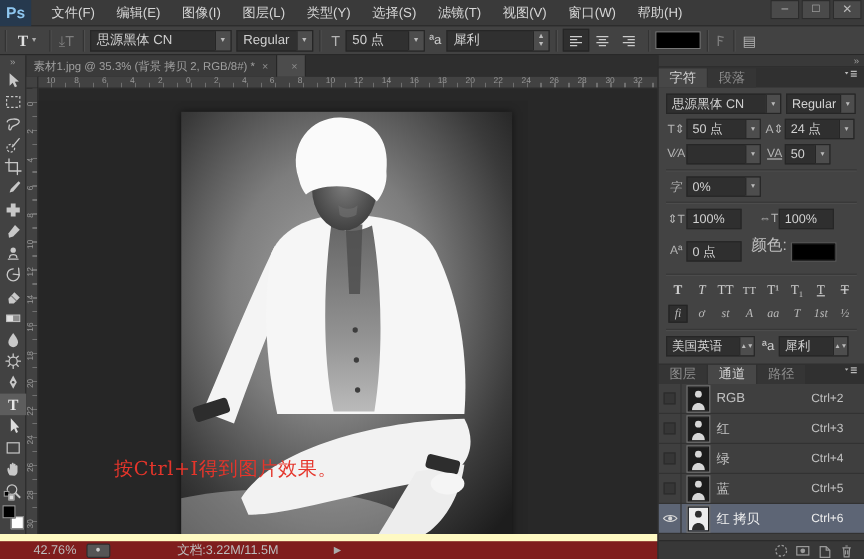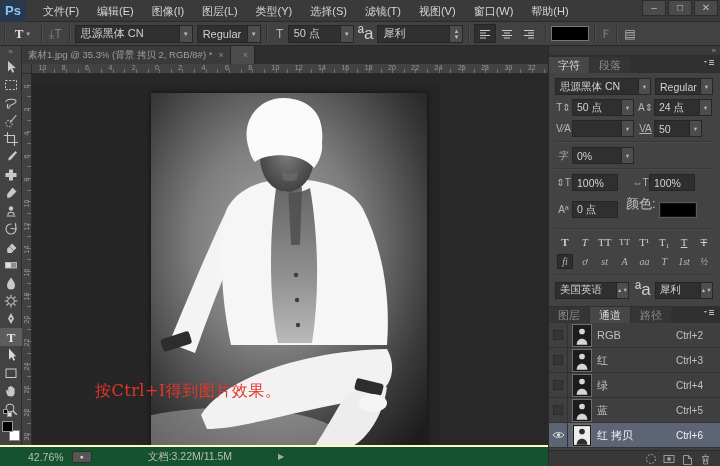--- a/index.html
+++ b/index.html
@@ -25,21 +25,21 @@
   .sep { width:1px; height:18px; background:#333; margin:0 5px; box-shadow:1px 0 0 #4e4e4e; }
   .optool { width:26px; height:19px; display:flex; align-items:center; justify-content:center;
     color:#e0e0e0; font-weight:bold; font-size:13px; font-family:"Liberation Serif",serif; }
   .optool .dd { font-size:6px; color:#aaa; margin-left:2px; font-family:"Liberation Sans",sans-serif;}
   .grayicon { color:#7e7e7e; font-size:12px; padding:0 2px; }
   .select { height:18px; background:#303030; border:1px solid #262626; display:flex;
     align-items:center; color:#d0d0d0; font-size:11px; }
   .select .val { flex:1; padding:0 5px; white-space:nowrap; overflow:hidden; }
   .select .arrowbox { width:13px; height:16px; background:#4d4d4d; border-left:1px solid #262626;
     display:flex; align-items:center; justify-content:center; color:#bbb; font-size:6px; flex:none;}
-  .aabadge { color:#cfcfcf; font-size:17px; margin:0 4px; }
+  .aabadge { color:#cfcfcf; font-size:11px; margin:0 4px; }
   .alignbtn { width:22px; height:19px; display:flex; align-items:center; justify-content:center; }
   .alignbtn.active { background:#2f2f2f; border:1px solid #262626; }
   .swatch { width:38px; height:15px; background:#000; border:1px solid #777; }
   
   .tabbar { position:absolute; left:22px; top:46px; width:526px; height:18px; background:#2e2e2e;
     display:flex; }
   .doctab { height:18px; padding:0 6px; display:flex; align-items:center; font-size:9.5px;
     color:#9f9f9f; background:#3a3a3a; border-right:1px solid #262626; white-space:nowrap; }
   .doctab.active { background:#4c4c4c; color:#e2e2e2; }
   .doctab .close { margin-left:6px; color:#8a8a8a; font-size:9px; }
@@ -68,22 +68,22 @@
     background-size:4px 100%; background-position:100% 0; background-repeat:no-repeat; }
   .vnum { position:absolute; left:-1px; width:10px; text-align:center; font-size:7px; color:#9a9a9a;
     transform:rotate(-90deg); }
   .rcorner { position:absolute; left:22px; top:64px; width:10px; height:10px; background:#424242;
     border-right:1px solid #2a2a2a; border-bottom:1px solid #2a2a2a; }
   .viewport { position:absolute; left:32px; top:84px; width:408px; height:371px; background:#262626; overflow:hidden; }
   .canvasimg { position:absolute; left:119px; top:9px; width:276px; height:355px; box-shadow:0 0 6px rgba(0,0,0,.6); }
   .annotation { position:absolute; left:63px; top:297px; font-family:"DejaVu Serif","Liberation Serif",serif;
     font-size:16px; letter-spacing:0.5px; white-space:nowrap; }
   
-  .statusbar { position:absolute; left:0; top:445px; width:548px; height:21px; background:#14532d;
-    border-top:2px solid #fef9c3; display:flex; align-items:center; color:#bdbdbd; font-size:10.5px; }
+  .statusbar { position:absolute; left:0; top:445px; width:548px; height:21px; background:#7f1d1d;
+    border-top:6px solid #fef9c3; display:flex; align-items:center; color:#bdbdbd; font-size:10.5px; }
   .statusbar .zoomval { margin-left:28px; }
   .statusbar .sicon { width:20px; height:12px; background:#555; border:1px solid #2e2e2e; border-radius:2px;
     margin-left:8px; display:flex; align-items:center; justify-content:center; font-size:7px; color:#ccc; }
   .statusbar .docinfo { margin-left:56px; }
   .statusbar .sarrow { margin-left:46px; font-size:8px; color:#aaa; }
   
   .rightcol { position:absolute; left:548px; top:46px; width:172px; height:420px; background:#3e3e3e;
     border-left:1px solid #2a2a2a; }
   .collapsestrip { height:10px; background:#393939; text-align:right; color:#999; font-size:8px;
     line-height:9px; padding-right:4px; border-bottom:1px solid #2e2e2e; }
@@ -467,21 +467,21 @@
             <span class="arrowbox">▼</span>
         </div>
       </div>
       <div class="crow">
         <span class="ci">V⁄A</span>
         <div class="field" style="width:62px">
           <span class="val"></span>
             <span class="arrowbox">▼</span>
         </div>
         <span class="ci" style="margin-left:3px;text-decoration:underline">VA</span>
-        <div class="field" style="width:48px">
+        <div class="field" style="width:38px">
           <span class="val">50</span>
             <span class="arrowbox">▼</span>
         </div>
       </div>
       <div class="divline"></div>
       <div class="crow">
         <span class="ci" style="transform:skewX(-12deg)">字</span>
         <div class="field" style="width:62px">
           <span class="val">0%</span>
             <span class="arrowbox">▼</span>

